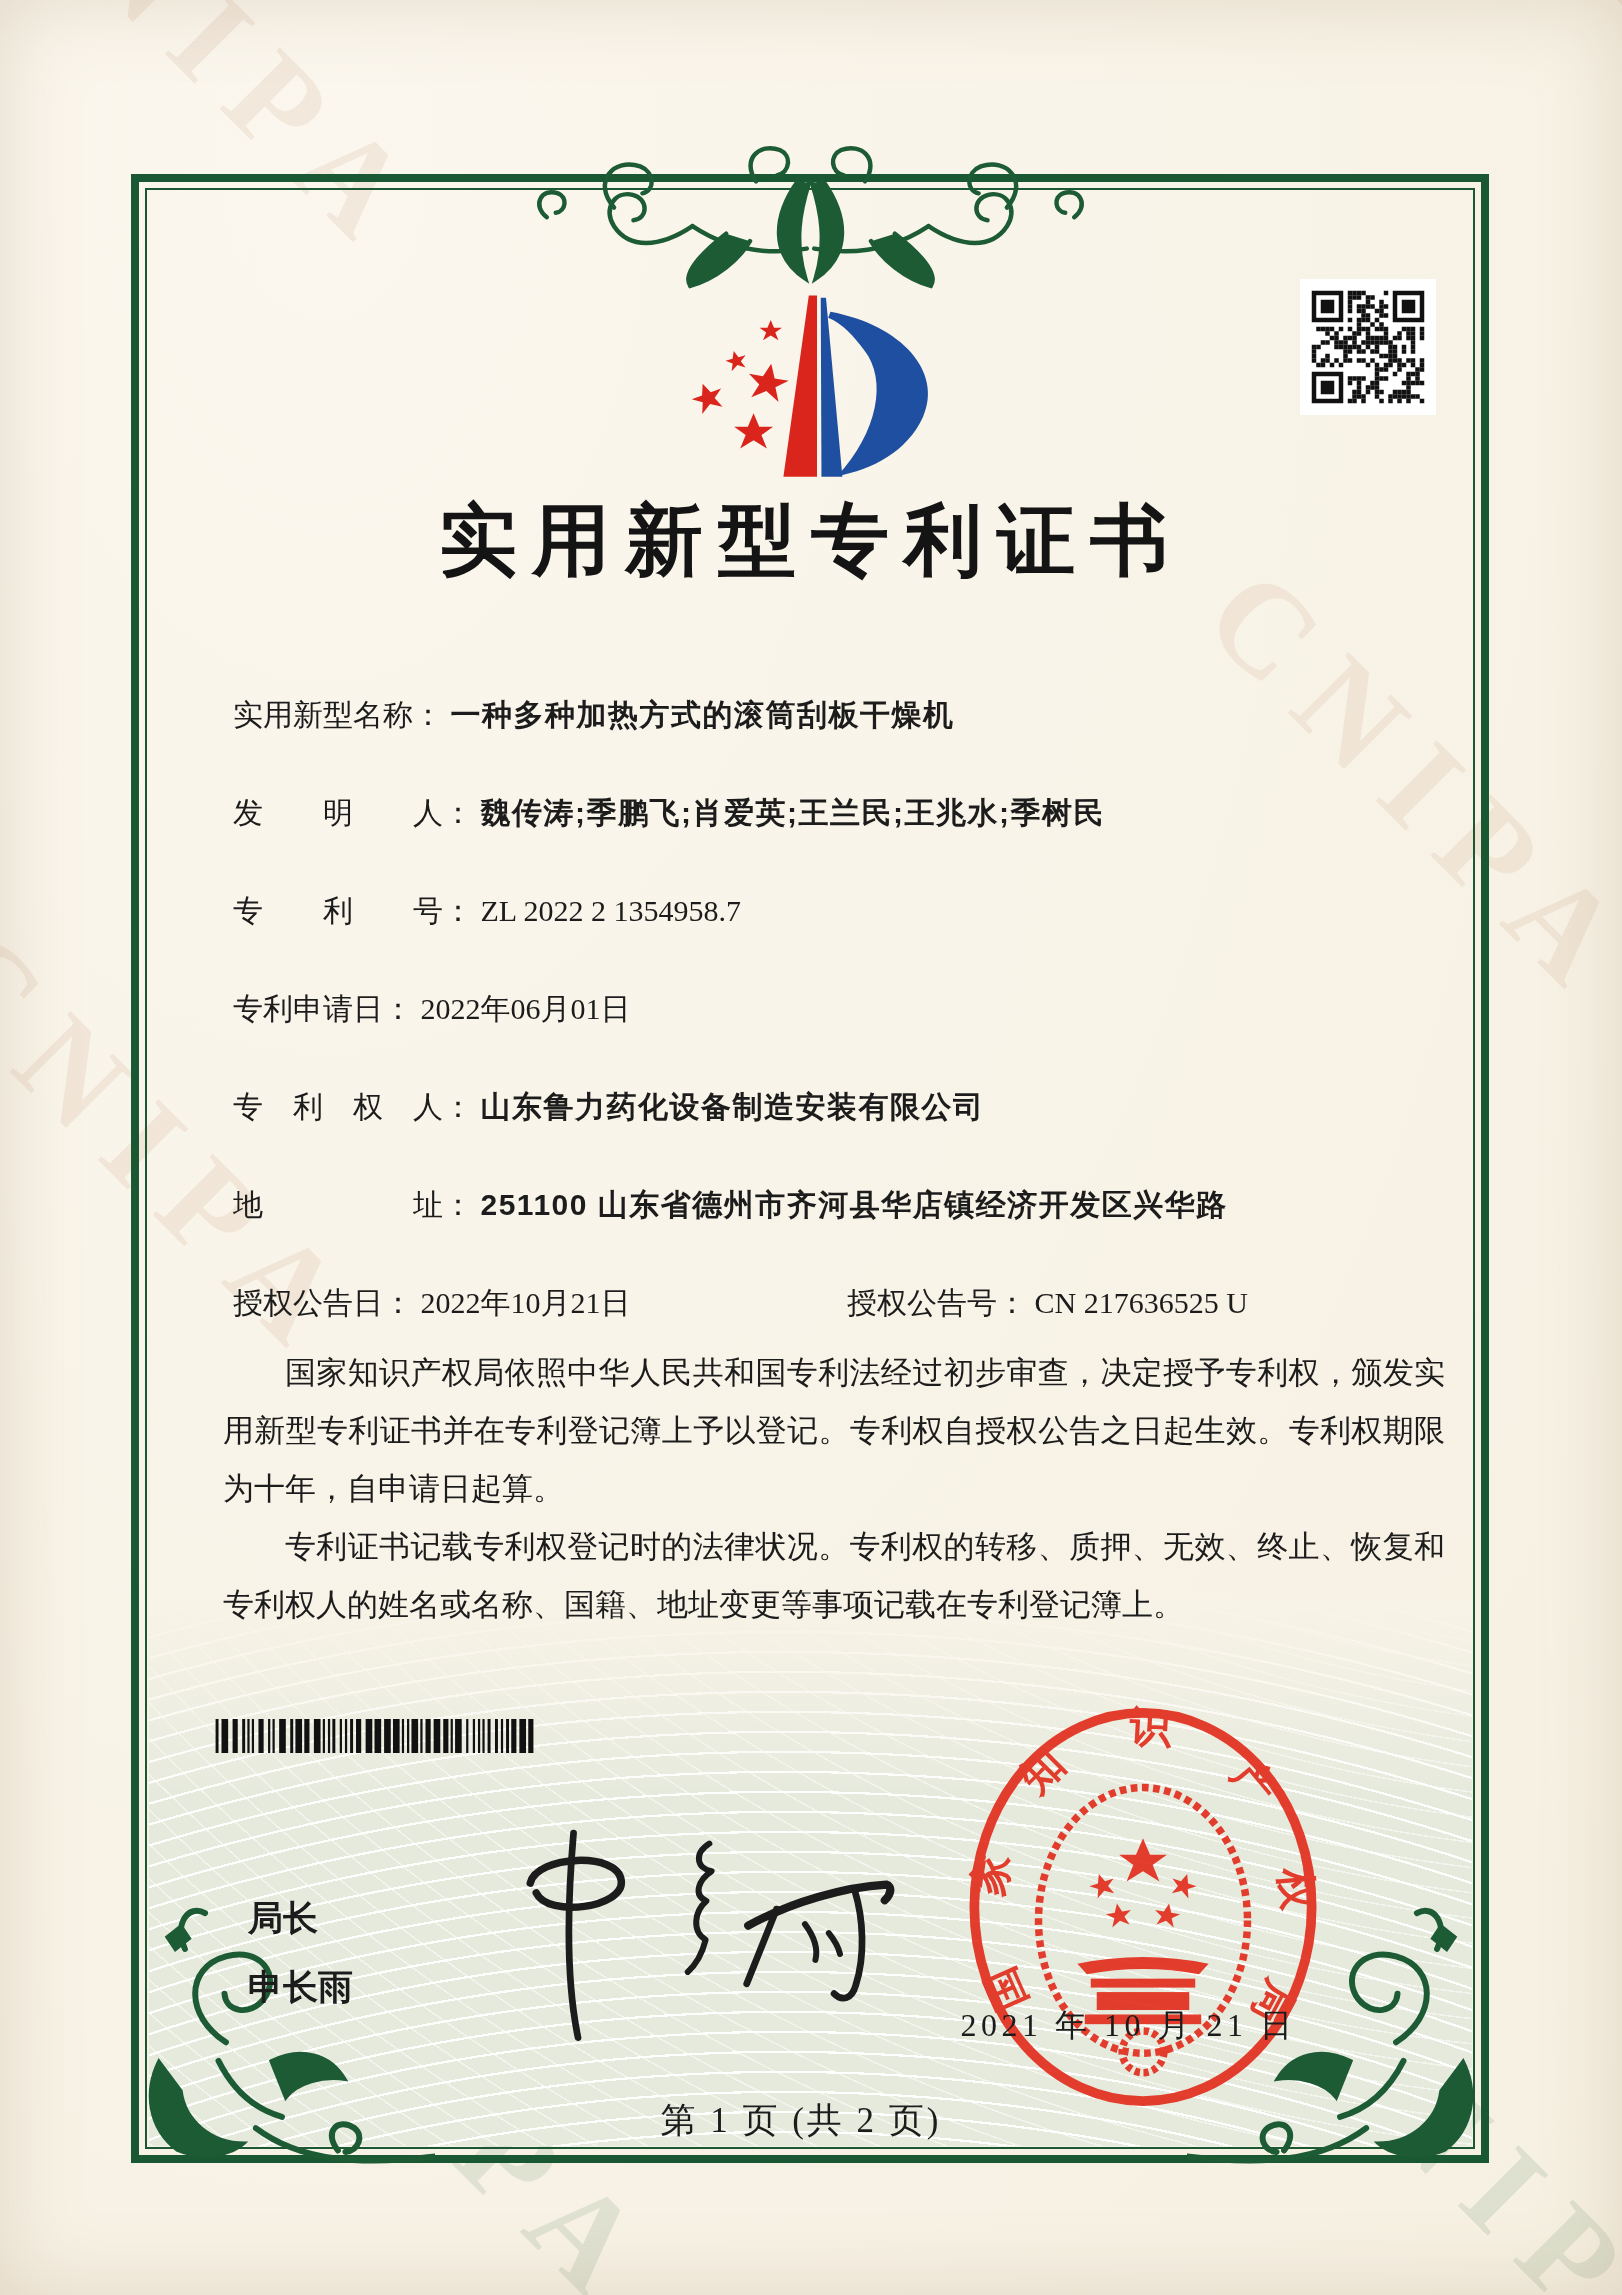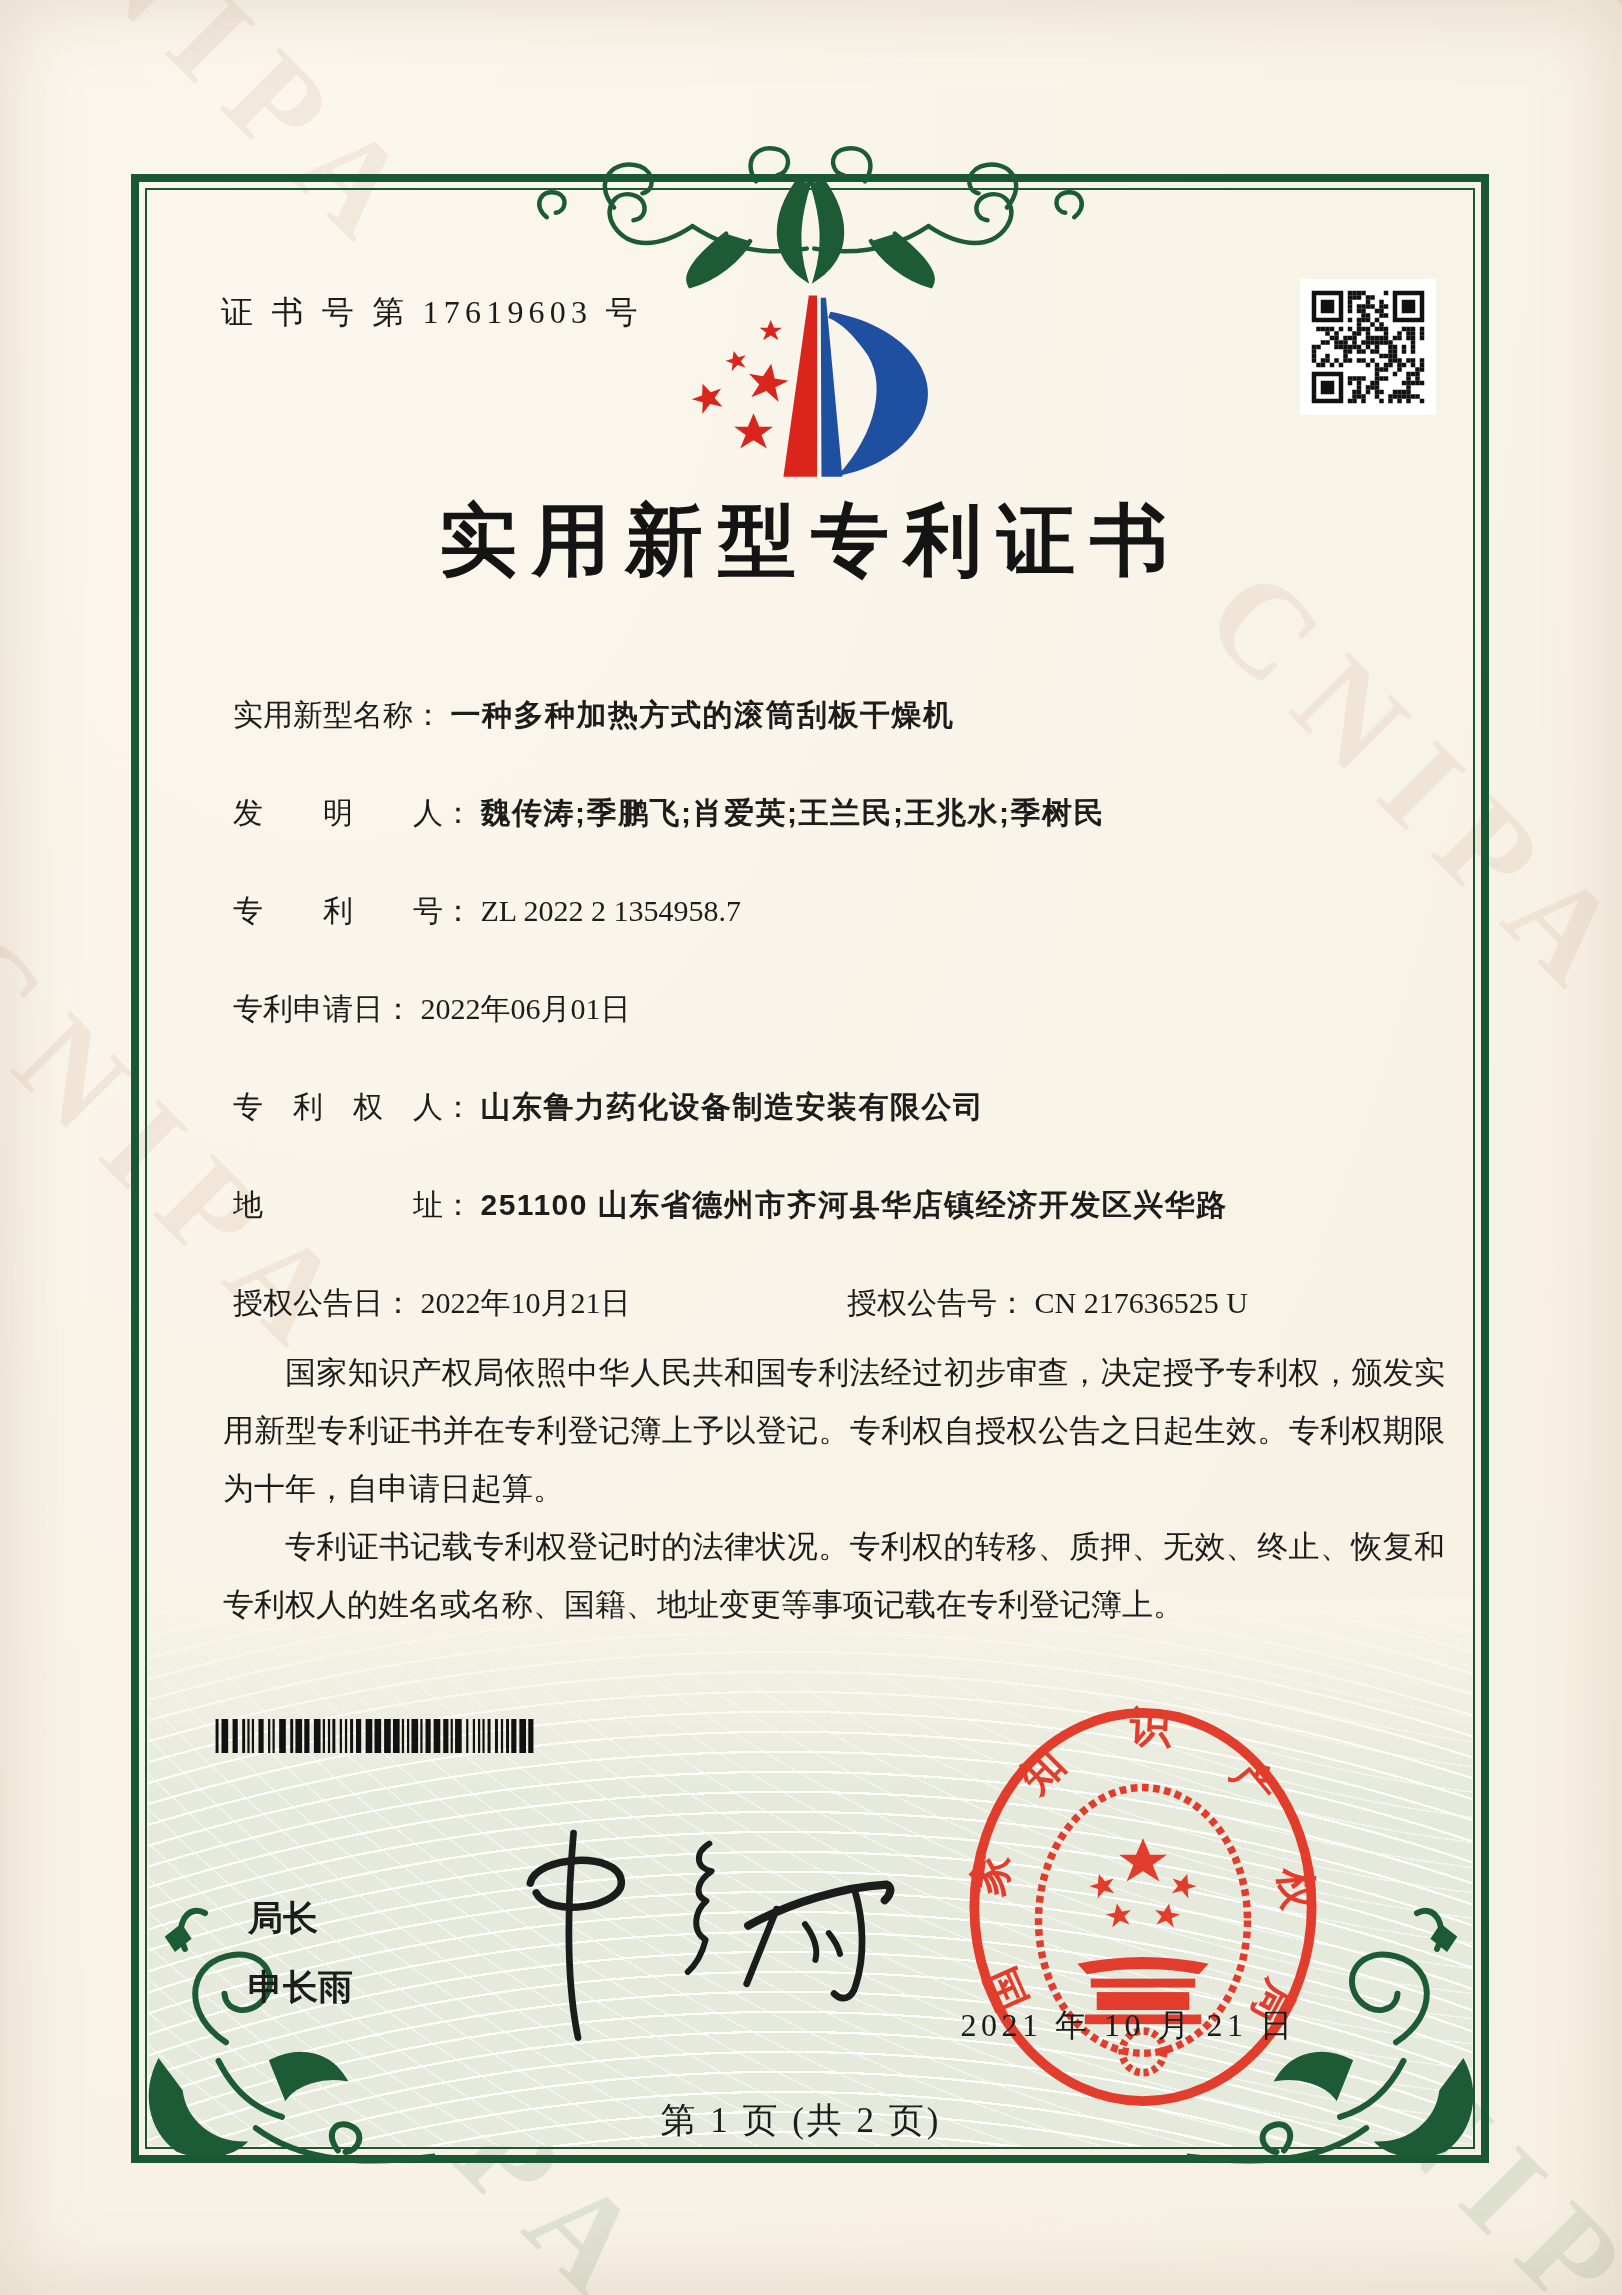--- a/index.html
+++ b/index.html
@@ -110,21 +110,20 @@
       </g>
     </g>
   </svg>
 
   <svg class="orn" style="left:1187px;top:1904px;" width="321" height="269" viewBox="0 0 430 360">
     <g stroke="#1d5b35" fill="none" stroke-width="8" stroke-linecap="round" transform="translate(430,0) scale(-1,1)">
       <use href="#cornOrn"></use>
     </g>
   </svg>
 
-  <div class="cert-no">证 书 号 第 17619603 号</div>
 
   <svg class="logo" width="269" height="206" viewBox="0 0 360 276">
     <defs>
       <path id="star5" d="M0,-10 L2.94,-3.09 10,-3.09 4.05,1.18 6.88,8.09 0,3.82 -6.88,8.09 -4.05,1.18 -10,-3.09 -2.94,-3.09 Z"></path>
     </defs>
     <polygon points="167,22 178,22 178,265 133,265" fill="#da251d"></polygon>
     <polygon points="183,25 190,25 212,265 184,265" fill="#1f4fa0"></polygon>
     <path d="M196,44 C292,62 347,125 320,185 C299,231 252,256 205,264 C259,206 273,135 241,95 C227,77 213,60 193,52 Z" fill="#1f4fa0"></path>
     <use href="#star5" transform="translate(116,70) scale(1.5)" fill="#da251d"></use>
     <use href="#star5" transform="translate(70,110) scale(1.4) rotate(-15)" fill="#da251d"></use>

